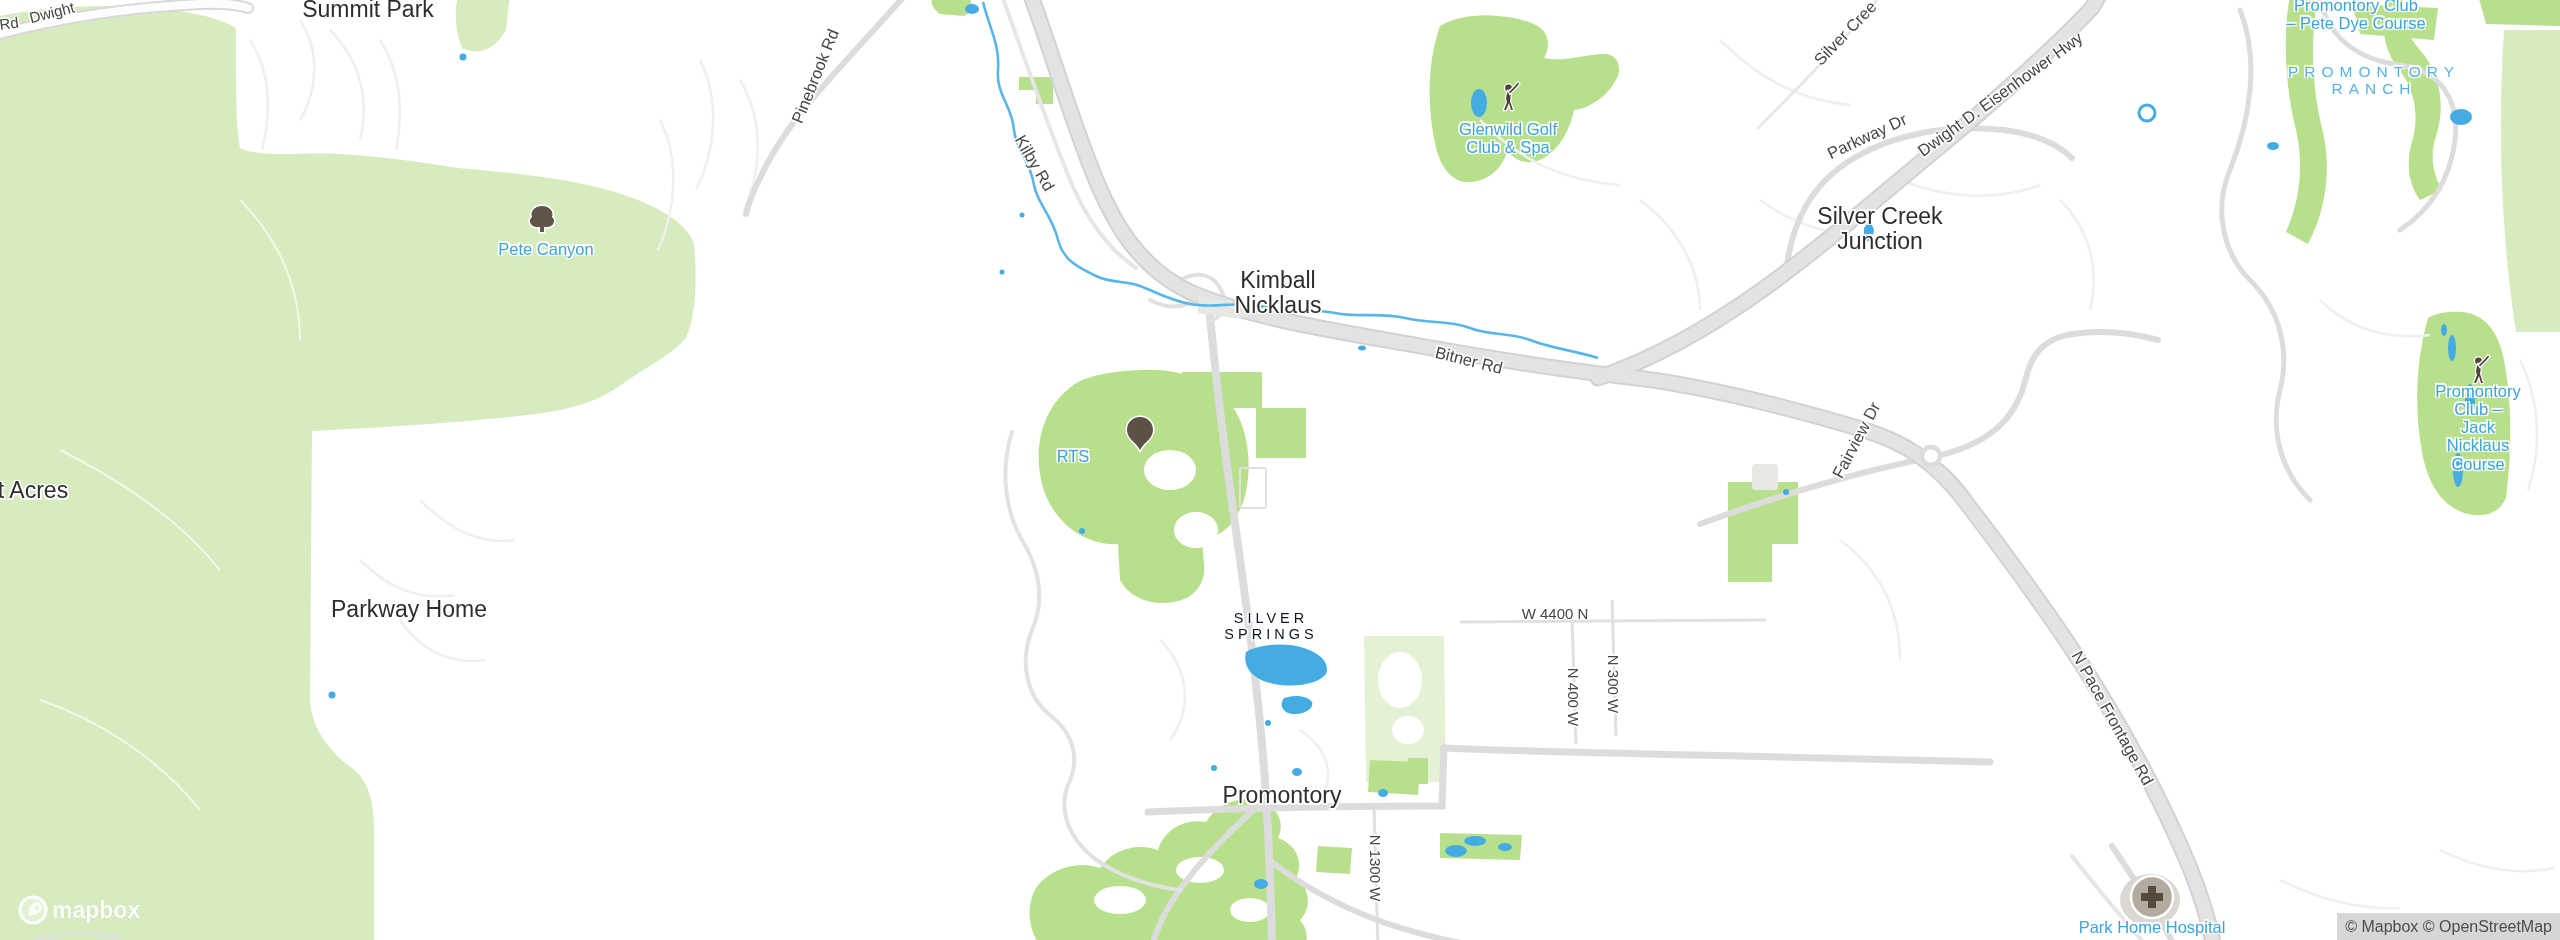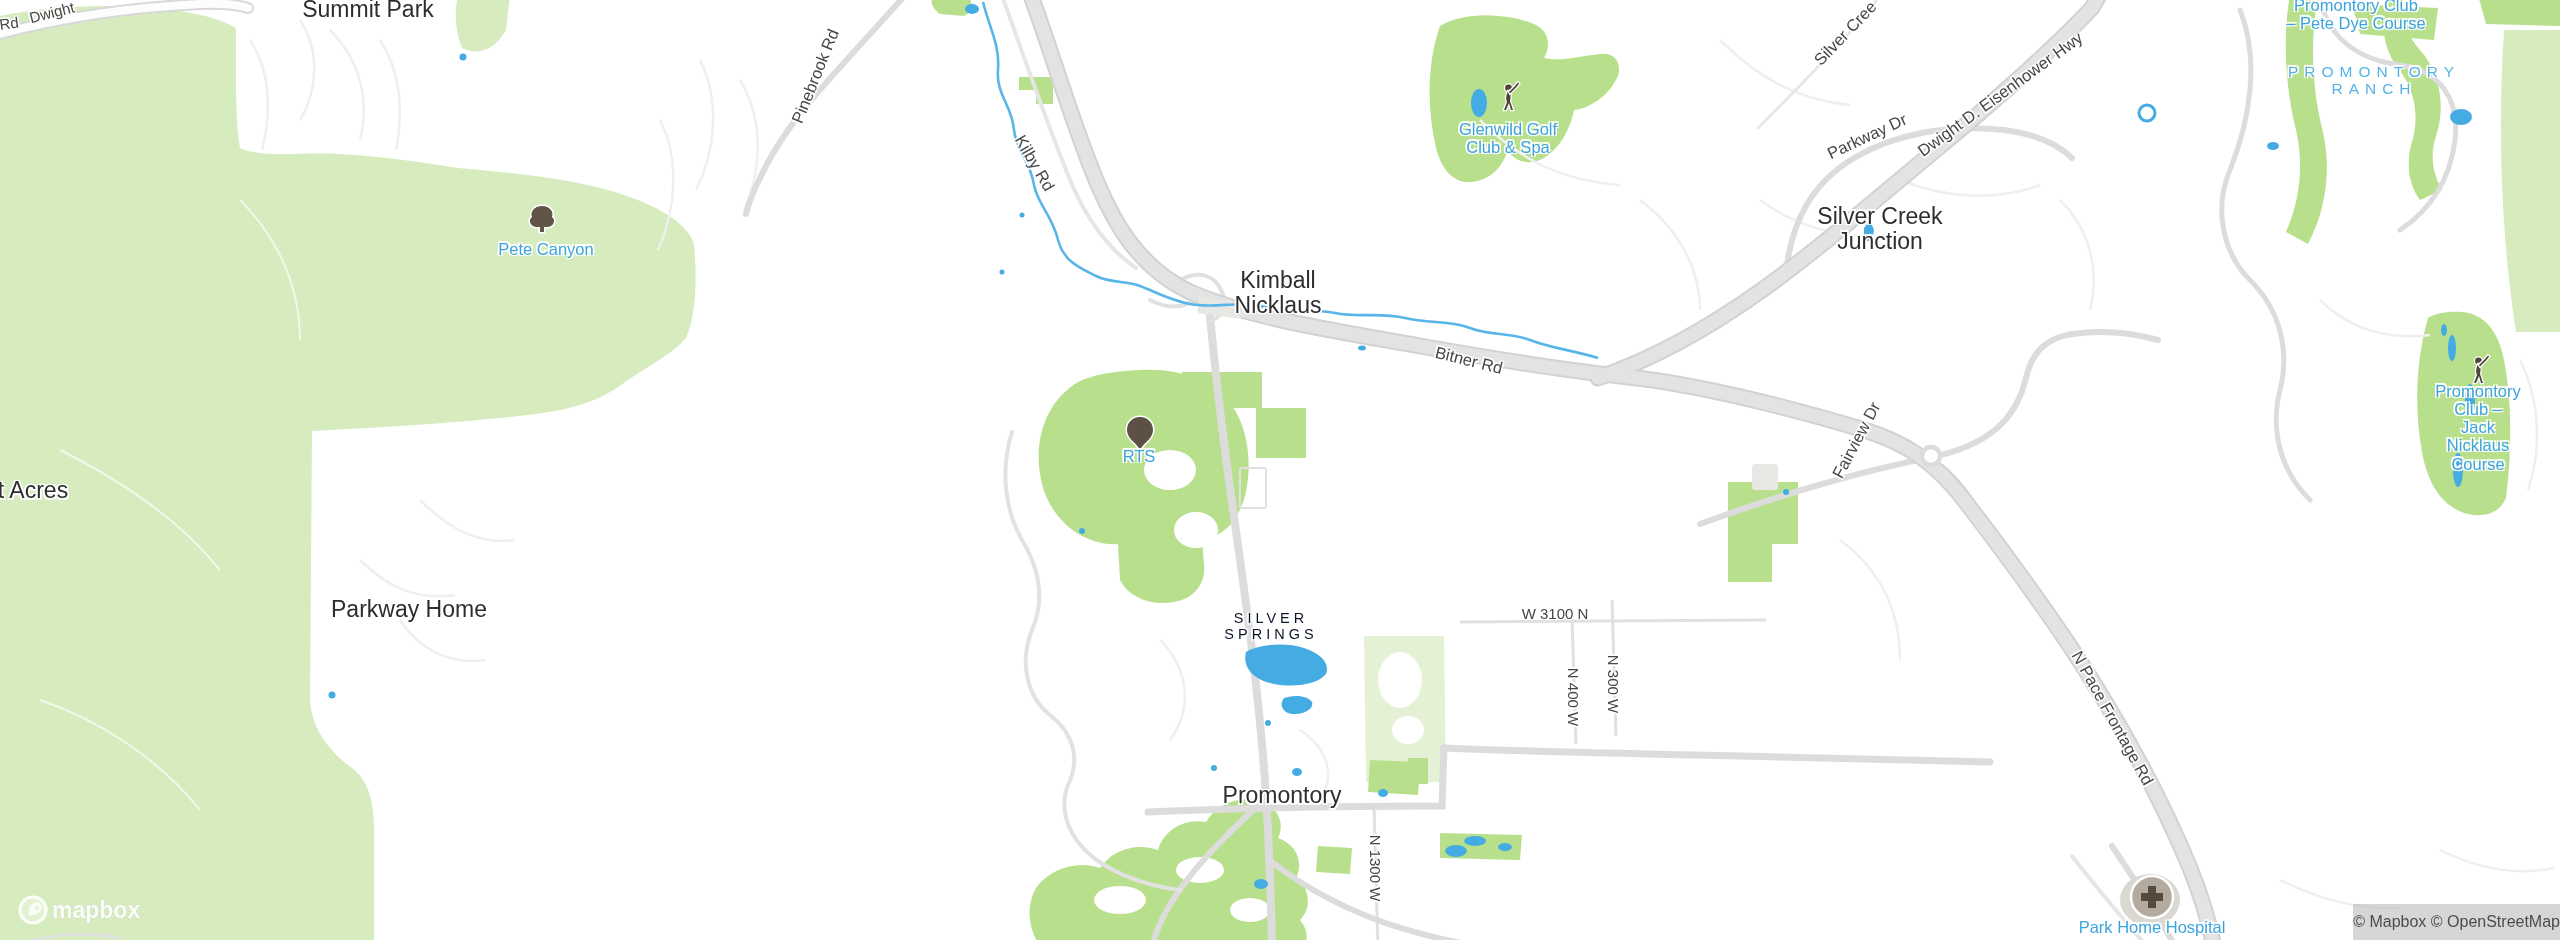--- a/index.html
+++ b/index.html
@@ -8,22 +8,22 @@
   #map svg.geo{position:absolute;left:0;top:0;}
   .lbl{position:absolute;transform:translate(-50%,-50%) rotate(var(--r,0deg));
        white-space:pre-line;text-align:center;line-height:1.1;pointer-events:none;
        text-shadow:-1.5px -1.5px 0 #fff,1.5px -1.5px 0 #fff,-1.5px 1.5px 0 #fff,1.5px 1.5px 0 #fff,0 0 3px #fff;}
   .place{font-size:23px;color:#2d2d2d;}
   .road {font-size:15px;color:#464646;}
   .road.big{font-size:16.5px;}
   .poi  {font-size:16.5px;color:#3ba4de;}
   .hood {font-size:14.5px;color:#0f172a;letter-spacing:4px;}
   .hood.big{font-size:15.5px;letter-spacing:6px;color:#57b3e5;}
-  #attribution{position:absolute;right:0;bottom:0;height:36px;display:flex;align-items:center;
-       padding:0 0;background:rgba(189,189,189,.62);color:#4c4c4c;font-size:16px;}
+  #attribution{position:absolute;right:0;bottom:0;height:27px;display:flex;align-items:center;
+       padding:0 8px;background:rgba(189,189,189,.62);color:#4c4c4c;font-size:16px;}
   #logo{position:absolute;left:16px;bottom:8px;opacity:.92;text-align:center;}
 </style>
 </head>
 <body>
 
 <div id="map">
 
   <svg class="geo" width="2560" height="940" viewBox="0 0 2560 940">
 
     <g fill="#d6ecbe" stroke="none">
@@ -237,26 +237,26 @@
   <div class="lbl road big" style="left:2000px;top:94px;--r:-36deg">Dwight D. Eisenhower Hwy</div>
   <div class="lbl place" style="left:1880px;top:229px">Silver Creek
 Junction</div>
   <div class="lbl poi" style="left:2356px;top:14px">Promontory Club
 – Pete Dye Course</div>
   <div class="lbl hood big" style="left:2374px;top:80px">PROMONTORY
 RANCH</div>
   <div class="lbl poi" style="left:2478px;top:427px">Promontory
 Club – Jack
 Nicklaus Course</div>
-  <div class="lbl poi" style="left:1139px;top:456px">RTS</div>
+  <div class="lbl poi" style="left:1073px;top:456px">RTS</div>
   <div class="lbl place" style="left:33px;  top:491px">t Acres</div>
   <div class="lbl place" style="left:409px; top:610px">Parkway Home</div>
   <div class="lbl hood" style="left:1271px;top:627px">SILVER
 SPRINGS</div>
-  <div class="lbl road" style="left:1555px;top:614px">W 3100 N</div>
+  <div class="lbl road" style="left:1555px;top:614px">W 4400 N</div>
   <div class="lbl road" style="left:1573px;top:697px;--r:90deg">N 400 W</div>
   <div class="lbl road" style="left:1613px;top:684px;--r:90deg">N 300 W</div>
   <div class="lbl road big" style="left:1856px;top:440px;--r:-62deg">Fairview Dr</div>
   <div class="lbl road big" style="left:2113px;top:718px;--r:61deg">N Pace Frontage Rd</div>
   <div class="lbl place" style="left:1282px;top:796px">Promontory</div>
   <div class="lbl road" style="left:1375px;top:868px;--r:90deg">N 1300 W</div>
   <div class="lbl poi" style="left:2152px;top:927px">Park Home Hospital</div>
 
   <div id="logo">
     <svg width="170" height="36" viewBox="0 0 170 36">

